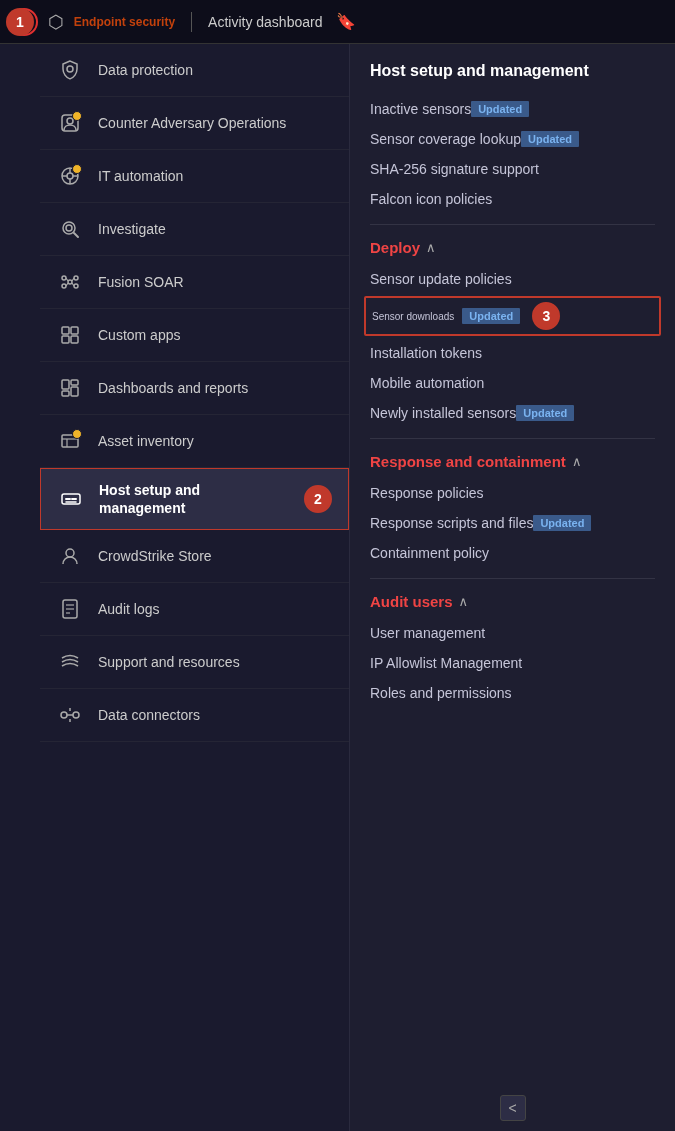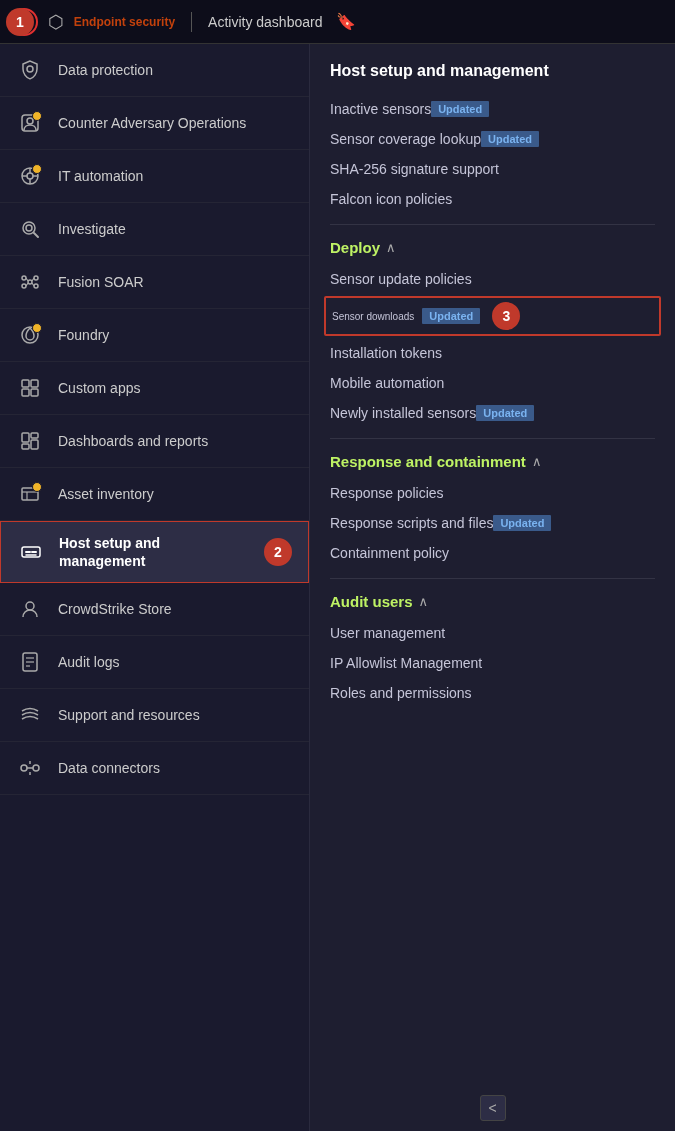--- a/index.html
+++ b/index.html
@@ -54,20 +54,21 @@
     .topbar-bookmark {
       color: #ccc;
       margin-left: 4px;
     }
 
     
     .main-layout {
       display: flex;
       flex: 1;
       overflow: hidden;
+      margin-left: 40px;
     }
 
     
     .sidebar {
       width: 310px;
       background: #1a1a2e;
       display: flex;
       flex-direction: column;
       overflow-y: auto;
       flex-shrink: 0;
@@ -171,21 +172,21 @@
       margin: 10px 0;
     }
 
     .section-header {
       display: flex;
       align-items: center;
       gap: 6px;
       margin: 14px 0 8px 0;
     }
     .section-header-title {
-      color: #bef264;
+      color: #ef4444;
       font-size: 15px;
       font-weight: 700;
     }
     .section-header-chevron {
       color: #aaa;
       font-size: 13px;
     }
 
     
     .highlighted-row {
@@ -313,29 +314,20 @@
           <circle cx="11" cy="11" r="2" stroke="#aaa" stroke-width="1.5"></circle>
           <line x1="7" y1="7" x2="9" y2="10" stroke="#aaa" stroke-width="1.2"></line>
           <line x1="13" y1="10" x2="15" y2="7" stroke="#aaa" stroke-width="1.2"></line>
           <line x1="7" y1="15" x2="9" y2="12" stroke="#aaa" stroke-width="1.2"></line>
           <line x1="13" y1="12" x2="15" y2="15" stroke="#aaa" stroke-width="1.2"></line>
         </svg>
       </div>
       <span class="sidebar-label">Fusion SOAR</span>
     </div>
 
-    <div class="sidebar-item">
-      <div class="sidebar-icon yellow-dot">
-        <svg width="22" height="22" viewBox="0 0 22 22" fill="none">
-          <circle cx="11" cy="11" r="8" stroke="#aaa" stroke-width="1.5"></circle>
-          <path d="M11 4 C11 4 7 8 7 12 C7 14.2 8.8 16 11 16 C13.2 16 15 14.2 15 12 C15 8 11 4 11 4Z" stroke="#aaa" stroke-width="1.5" fill="none"></path>
-        </svg>
-      </div>
-      <span class="sidebar-label">Foundry</span>
-    </div>
 
     <div class="sidebar-item">
       <div class="sidebar-icon">
         <svg width="22" height="22" viewBox="0 0 22 22" fill="none">
           <rect x="3" y="3" width="7" height="7" rx="1" stroke="#aaa" stroke-width="1.5"></rect>
           <rect x="12" y="3" width="7" height="7" rx="1" stroke="#aaa" stroke-width="1.5"></rect>
           <rect x="3" y="12" width="7" height="7" rx="1" stroke="#aaa" stroke-width="1.5"></rect>
           <rect x="12" y="12" width="7" height="7" rx="1" stroke="#aaa" stroke-width="1.5"></rect>
         </svg>
       </div>

